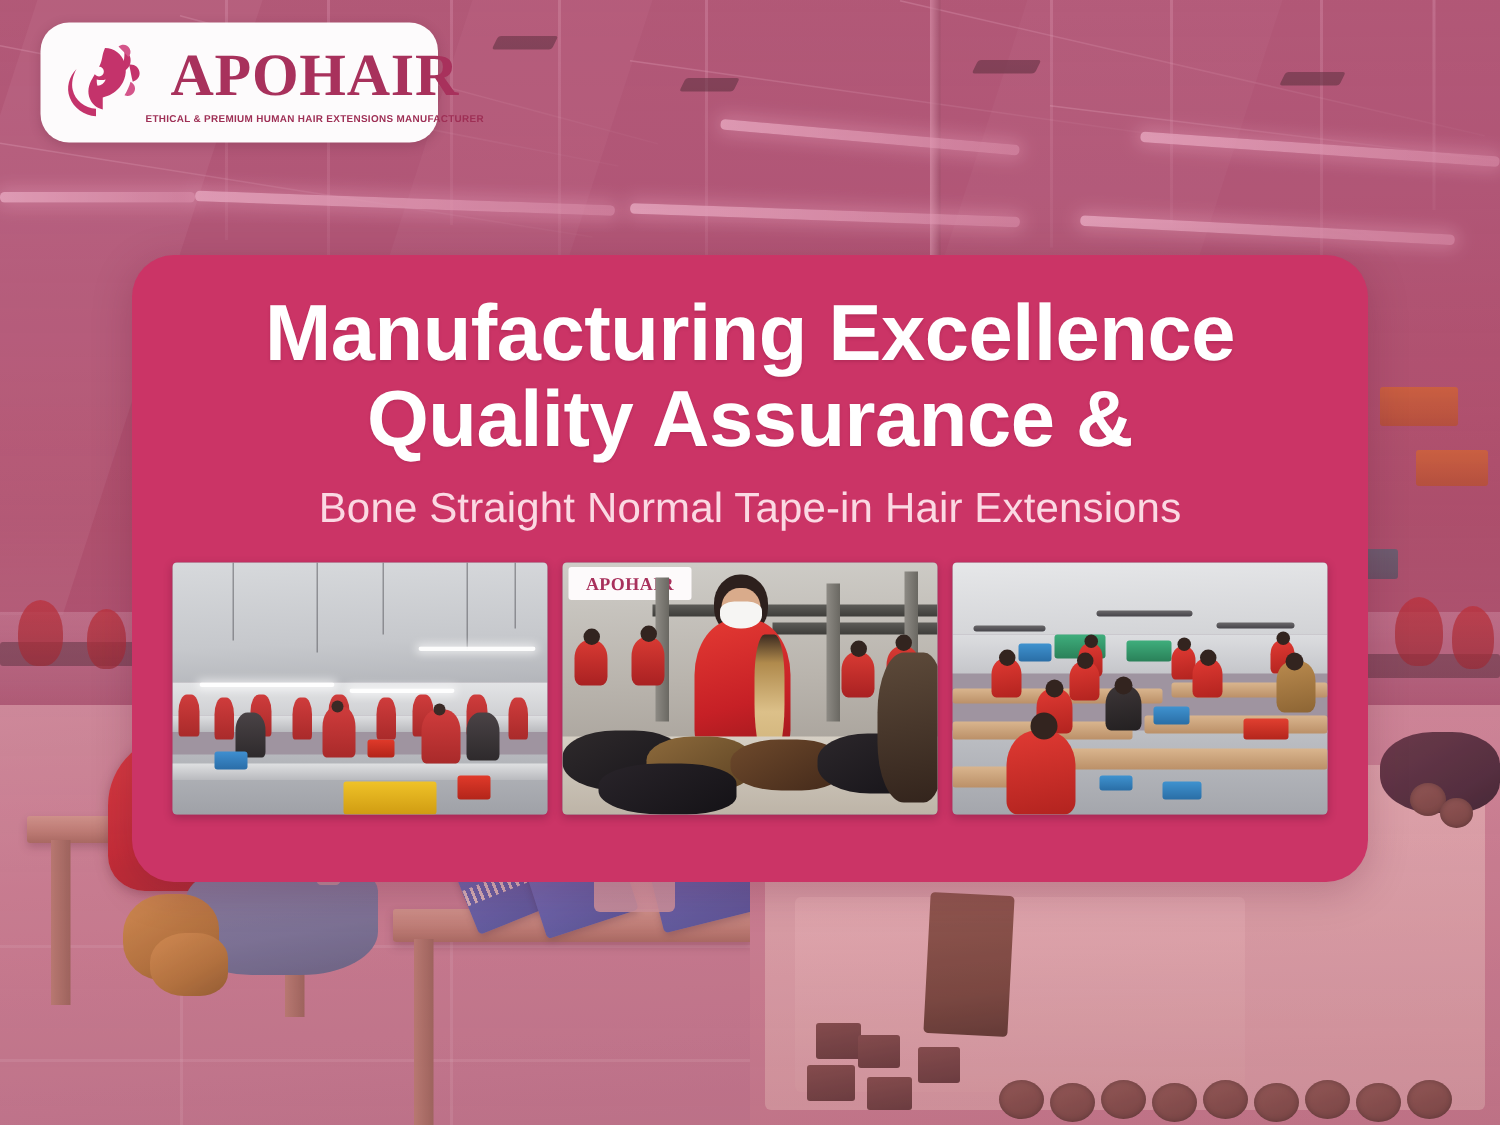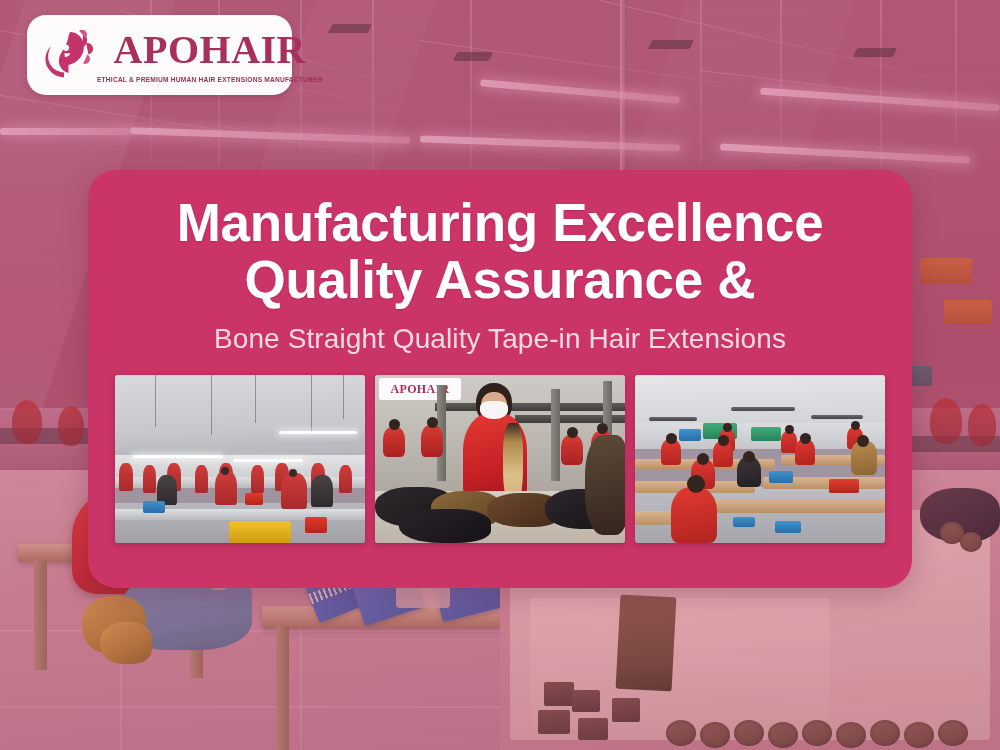--- a/index.html
+++ b/index.html
@@ -495,21 +495,21 @@
   </div>
 </div>
 
 <div class="card">
 
   <div class="card-title">
     <span class="tline">Manufacturing Excellence</span>
     <span class="tline">Quality Assurance &amp;</span>
   </div>
 
-  <div class="card-sub">Bone Straight Quality Tape-in Hair Extensions</div>
+  <div class="card-sub">Bone Straight Normal Tape-in Hair Extensions</div>
 
   <div class="thumbs">
 
     <div class="thumb">
       <div class="t1-ceiling"></div>
       <div class="t1-wall"></div>
       <div class="t1-floor"></div>
       <div class="t1-wire" style="left:40px;top:0;height:52px;"></div>
       <div class="t1-wire" style="left:96px;top:0;height:60px;"></div>
       <div class="t1-wire" style="left:140px;top:0;height:48px;"></div>

